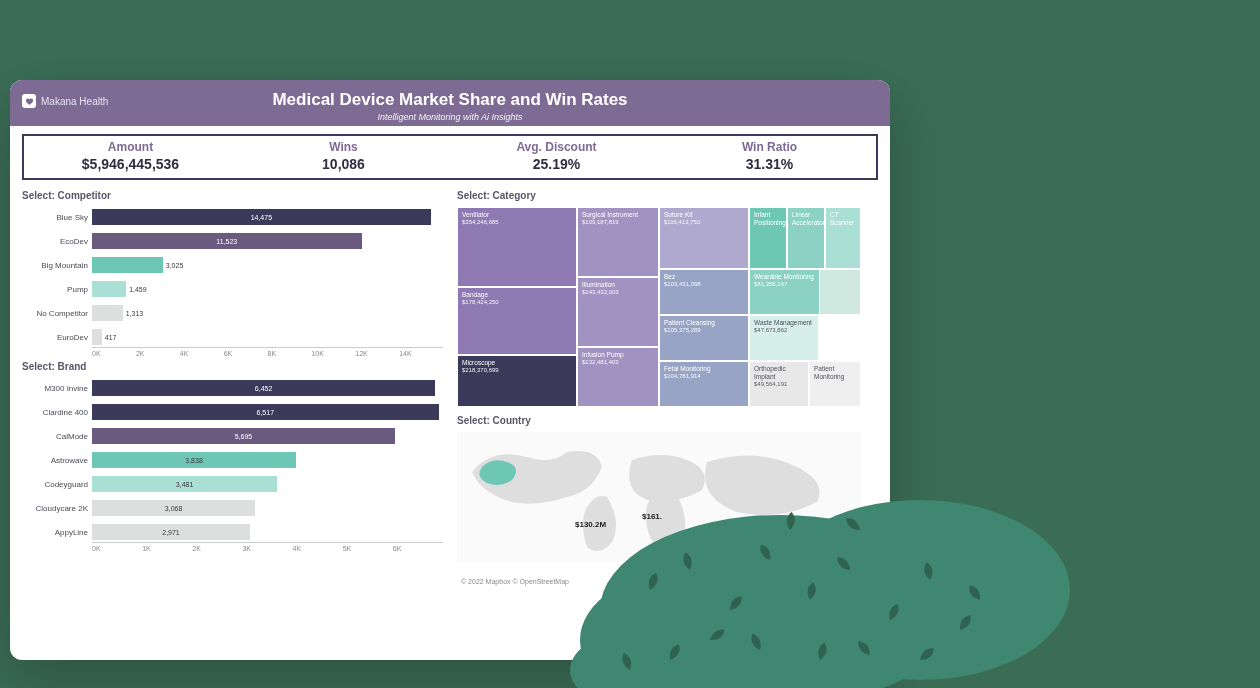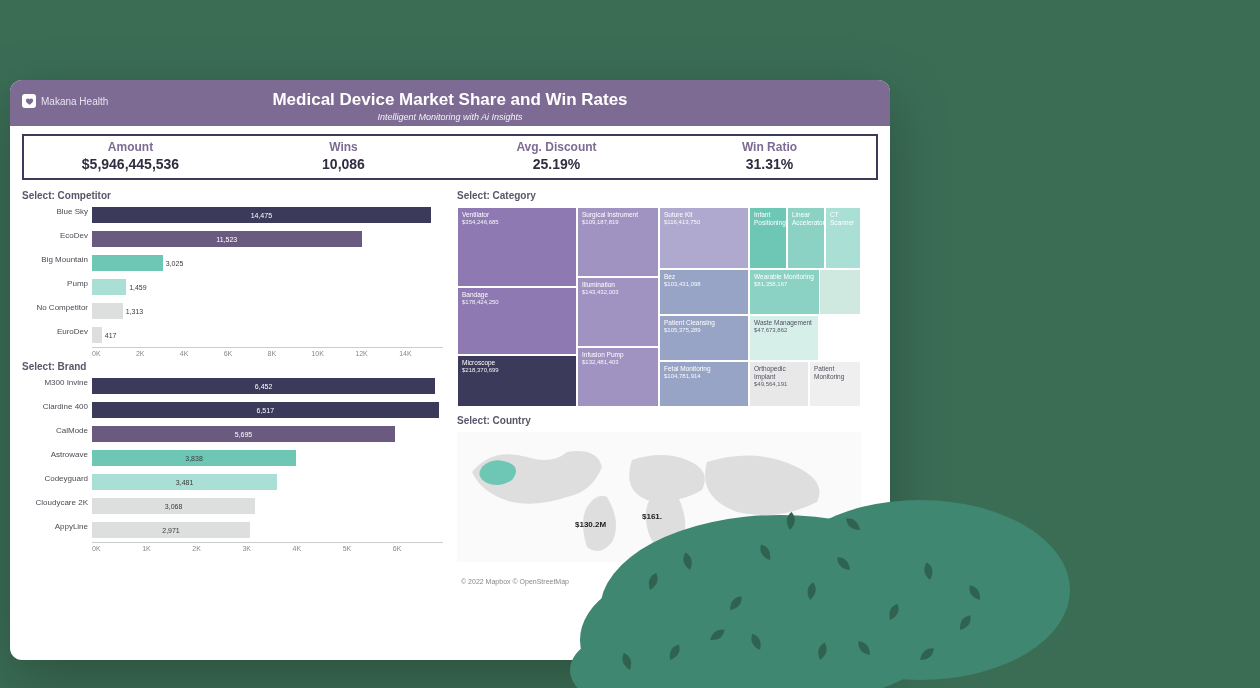--- a/index.html
+++ b/index.html
@@ -29,21 +29,21 @@
   .kpi-row{display:flex;border:2px solid var(--navy);margin:8px 12px 6px}
   .kpi{flex:1;text-align:center;padding:4px 0 6px}
   .kpi .lbl{color:var(--purple);font-size:12px;font-weight:700}
   .kpi .val{color:var(--text-dark);font-size:14px;font-weight:700;margin-top:2px}
   .body{display:flex;gap:14px;padding:0 12px}
   .col{flex:1;min-width:0}
   .section-title{font-size:10px;color:#585669;font-weight:700;margin:4px 0 6px}
   
   .barchart{position:relative}
   .bars{display:flex;flex-direction:column;gap:4px}
-  .barrow{display:flex;gap:4px;height:20px}
+  .barrow{display:flex;align-items:center;gap:4px;height:20px}
   .barrow .cat{width:66px;text-align:right;font-size:8px;color:#4a4a55}
   .barrow .track{flex:1;position:relative;height:16px}
   .barrow .bar{height:100%;position:relative}
   .barrow .bar .vlabel{position:absolute;top:50%;transform:translateY(-50%);font-size:7px;color:#fff}
   .barrow .bar.light .vlabel{color:#3a3a3a}
   .barrow .bar .vlabel.inside{left:50%;transform:translate(-50%,-50%)}
   .barrow .bar .vlabel.outside{left:100%;margin-left:3px;color:#3a3a3a;transform:translateY(-50%)}
   .axis{display:flex;margin-left:70px;border-top:1px solid #ccc;font-size:7px;color:#888;padding-top:2px}
   .axis span{flex:1;text-align:left}
   

